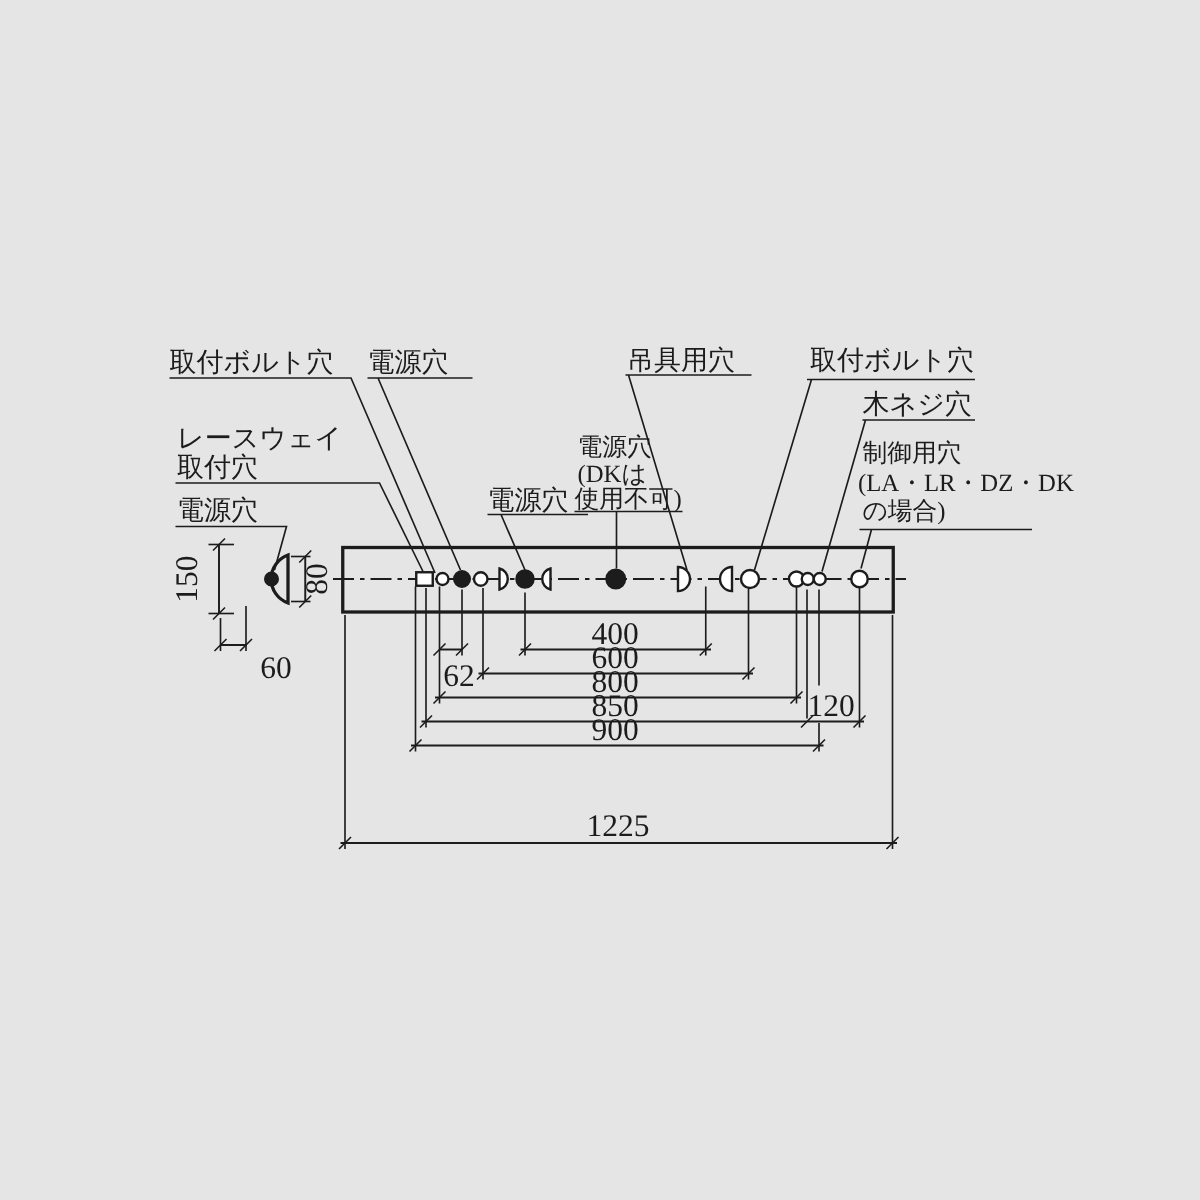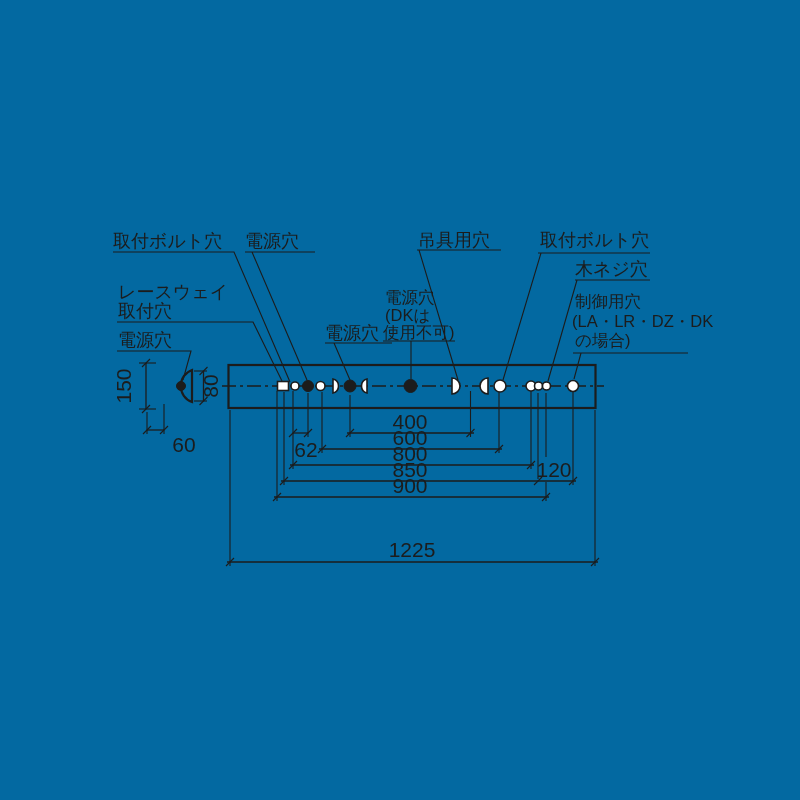--- a/index.html
+++ b/index.html
@@ -1,16 +1,16 @@
 <!DOCTYPE html>
 <html><head>
 <meta charset="utf-8">
 <style>
   html,body{margin:0;padding:0;background:#fff;}
-  #canvas{width:800px;height:800px;background:#0369a1;position:relative;font-family:Liberation Sans, sans-serif;text-align:center;}
+  #canvas{width:800px;height:800px;background:#e5e5e5;position:relative;font-family:Liberation Serif, serif;text-align:center;}
   .ln{stroke:#1c1c1c;fill:none;}
   .w2{stroke-width:2.2;}
   .w1{stroke-width:1.3;}
   .wt{stroke-width:1.1;}
   .fillhole{fill:#1c1c1c;stroke:#1c1c1c;}
   .openhole{fill:#ffffff;stroke:#1c1c1c;stroke-width:1.6;}
   text{fill:#1c1c1c;}
   .lbl{font-size:18px;}
   .lbls{font-size:16.5px;}
   .num{font-size:21px;}

